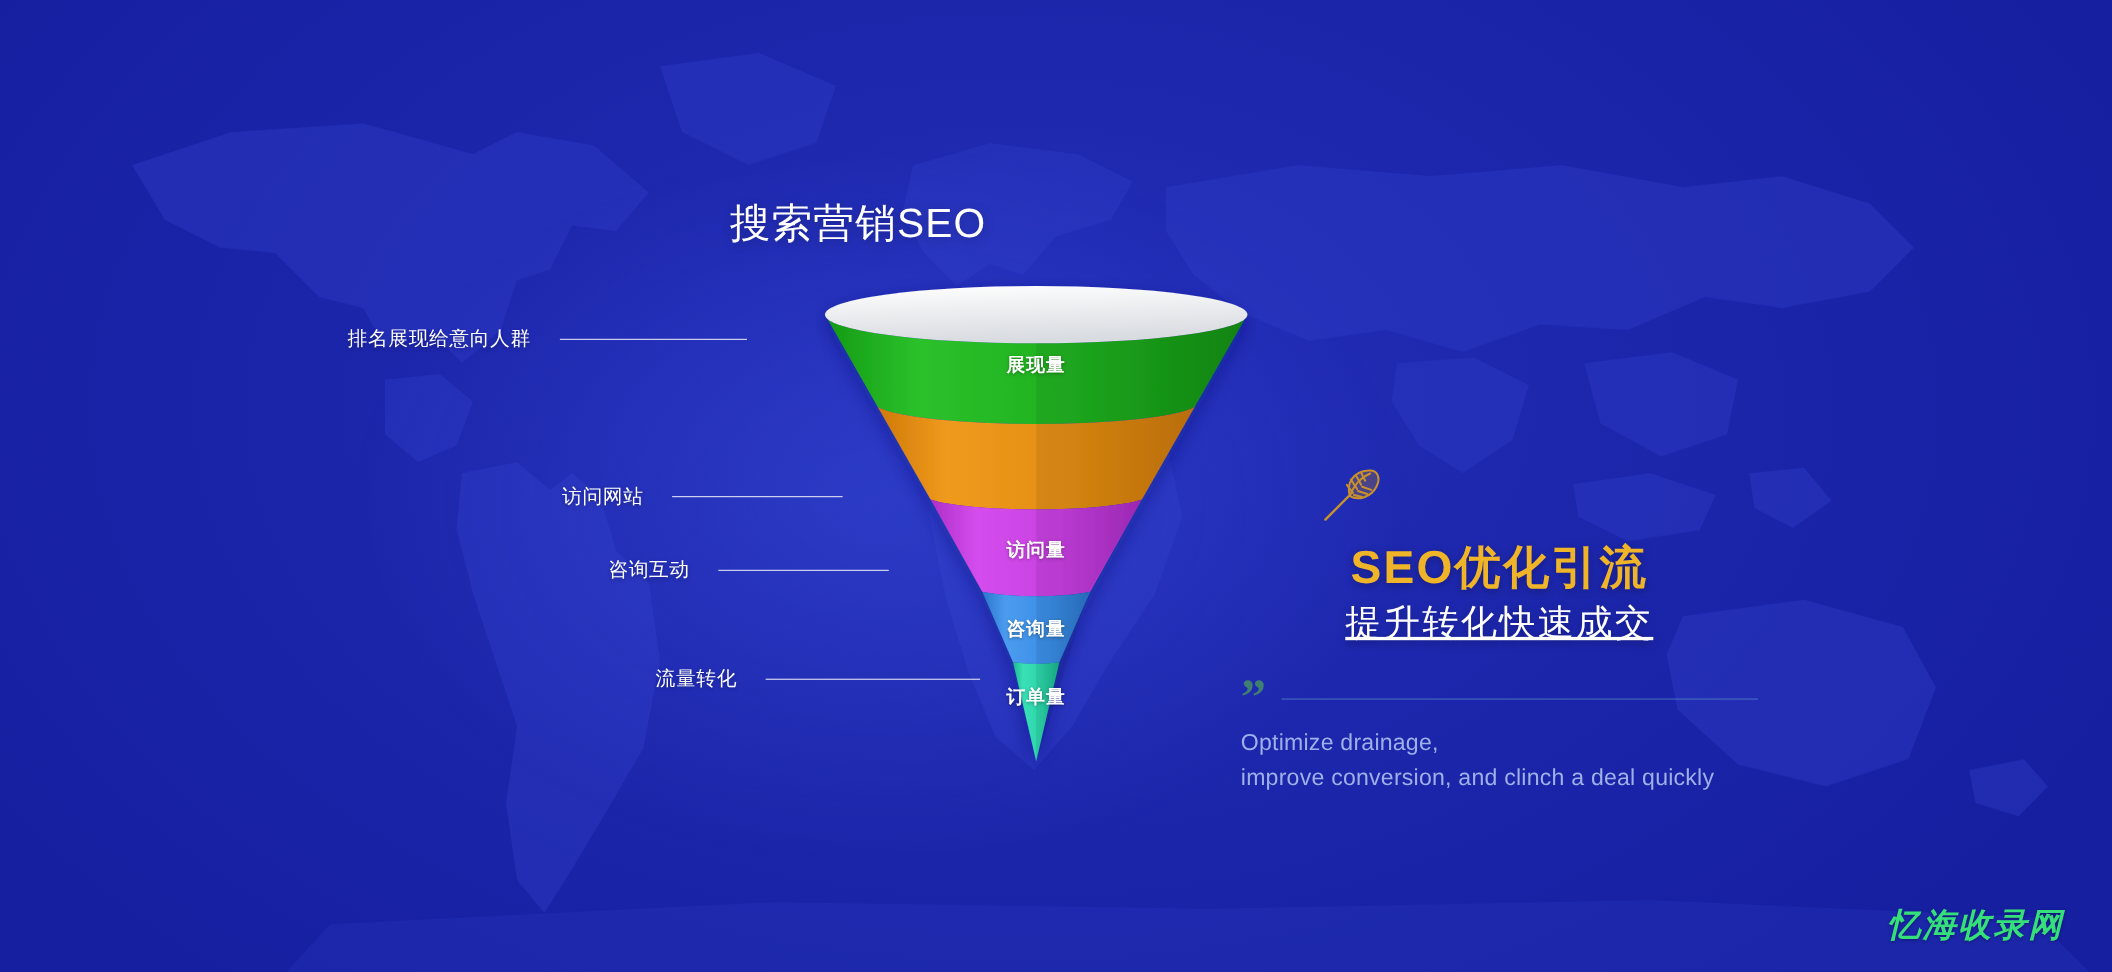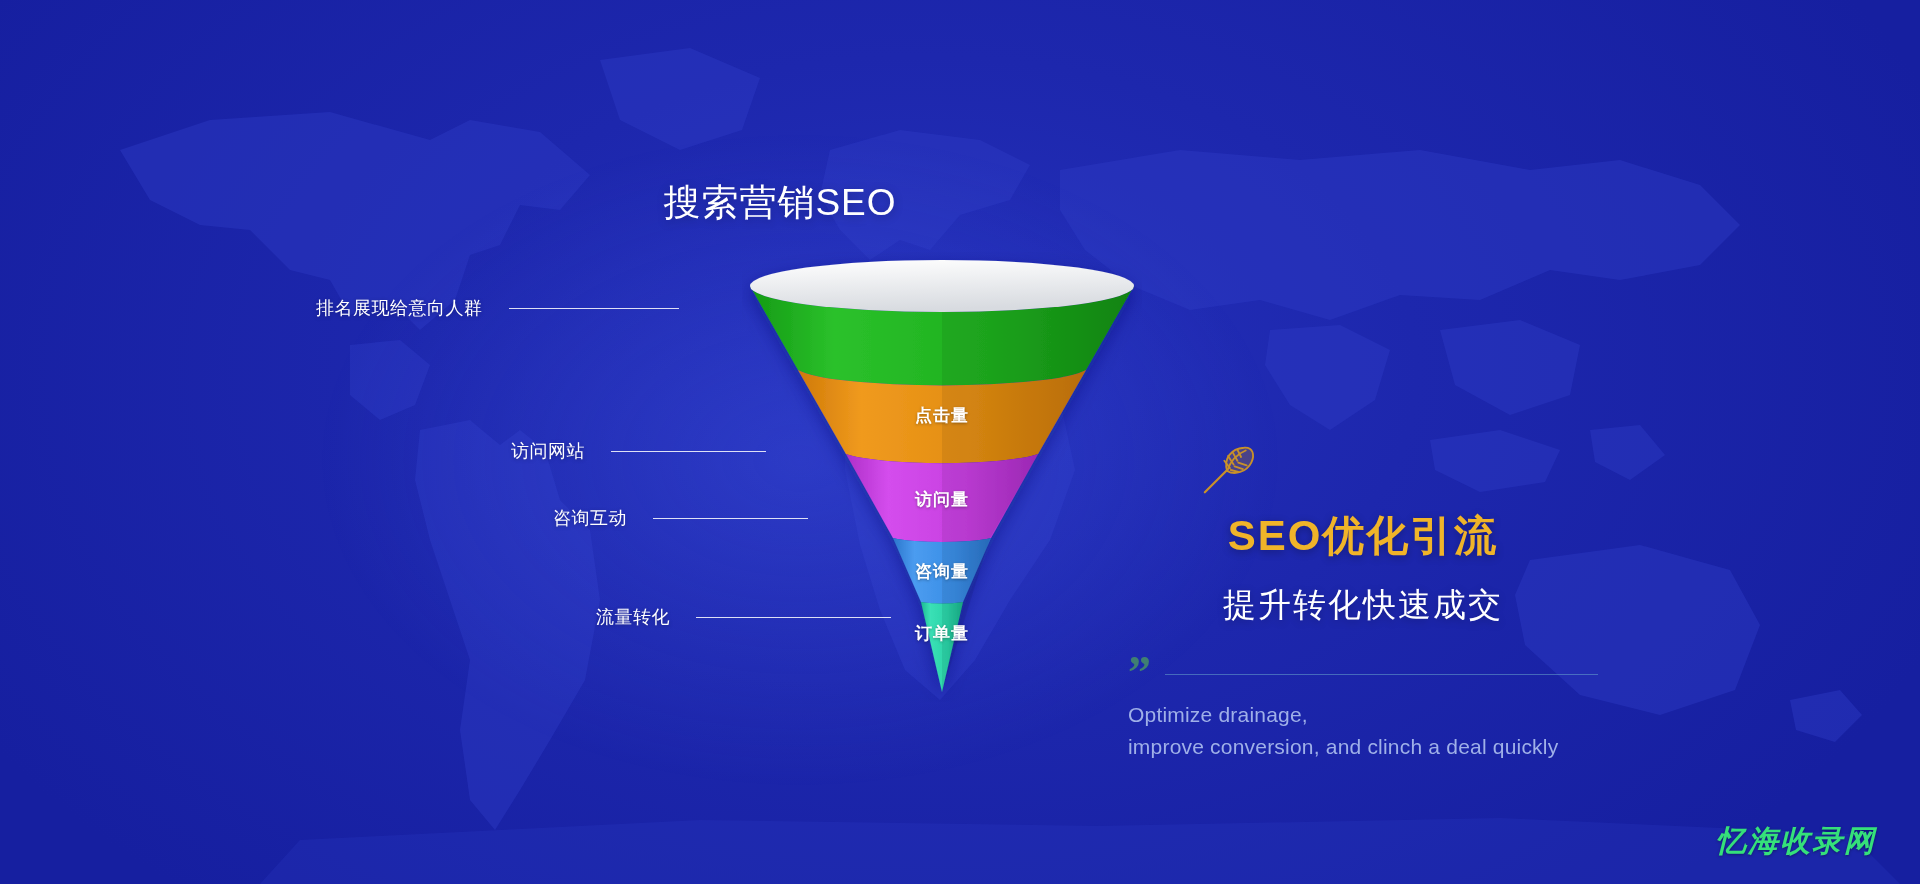--- a/index.html
+++ b/index.html
@@ -55,39 +55,40 @@
     color:#ffffff; font-size:18px; font-weight:500; white-space:nowrap;
     letter-spacing:.5px;
     text-shadow:0 1px 4px rgba(0,0,0,.3);
   }
   .lead-line {
     height:1px; background:rgba(255,255,255,.85);
     margin-left:26px; flex:0 0 auto;
   }
 
   
-  #right-panel { position:absolute; left:1128px; top:444px; width:470px; }
+  #right-panel { position:absolute; left:1128px; top:424px; width:470px; }
   #feather-icon { width:62px; height:52px; display:block; margin-left:70px; }
   #headline-gold {
     margin-top:12px;
     text-align:center;
     color:#f0b429;
     font-size:42px;
     font-weight:700;
     letter-spacing:2px;
     text-shadow:0 2px 8px rgba(0,0,0,.30);
   }
   #headline-white {
-    margin-top:19px;
+    margin-top:0;
     text-align:center;
     color:#ffffff;
     font-size:33px;
     font-weight:400;
     letter-spacing:2px;
     text-shadow:0 2px 8px rgba(0,0,0,.25);
+    text-decoration:underline;
   }
   #quote-row {
     margin-top:32px; display:flex; align-items:flex-start; gap:14px;
   }
   #quote-mark {
     color:#3f7f72; font-size:46px; font-weight:700; line-height:.55;
     font-family:"Liberation Serif", serif;
   }
   #quote-rule { flex:1; height:1px; background:rgba(120,190,210,.45); margin-top:14px; }
   #english-sub {
@@ -228,21 +229,21 @@
         <path d="M151,286 A61,10 0 0 0 249,286 L221,350 A33,6 0 0 1 179,350 Z" fill="url(#gBlue)"></path>
 
         <path d="M179,350 A33,6 0 0 0 221,350 L200,440 Z" fill="url(#gTeal)"></path>
 
         <ellipse cx="200" cy="34" rx="192" ry="26" fill="url(#gCap)"></ellipse>
       </g>
 
       <path d="M200,60 L200,440 L248,286 L296,202 L344,118 L392,34 A192,26 0 0 1 200,60 Z" fill="#000000" opacity="0.07"></path>
     </svg>
 
-    <div class="seg-label" style="top:152px;">点击量</div>
+    <div class="seg-label" style="top:68px;">展现量</div>
     <div class="seg-label" style="top:236px;">访问量</div>
     <div class="seg-label" style="top:308px;">咨询量</div>
     <div class="seg-label" style="top:370px;">订单量</div>
   </div>
 
   <div id="right-panel">
 
     <svg id="feather-icon" viewBox="0 0 64 56" aria-hidden="true">
       <g stroke="#c8912a" fill="none" stroke-width="2" stroke-linecap="round">
         <path d="M6,52 L30,28" stroke-width="2.4"></path>

